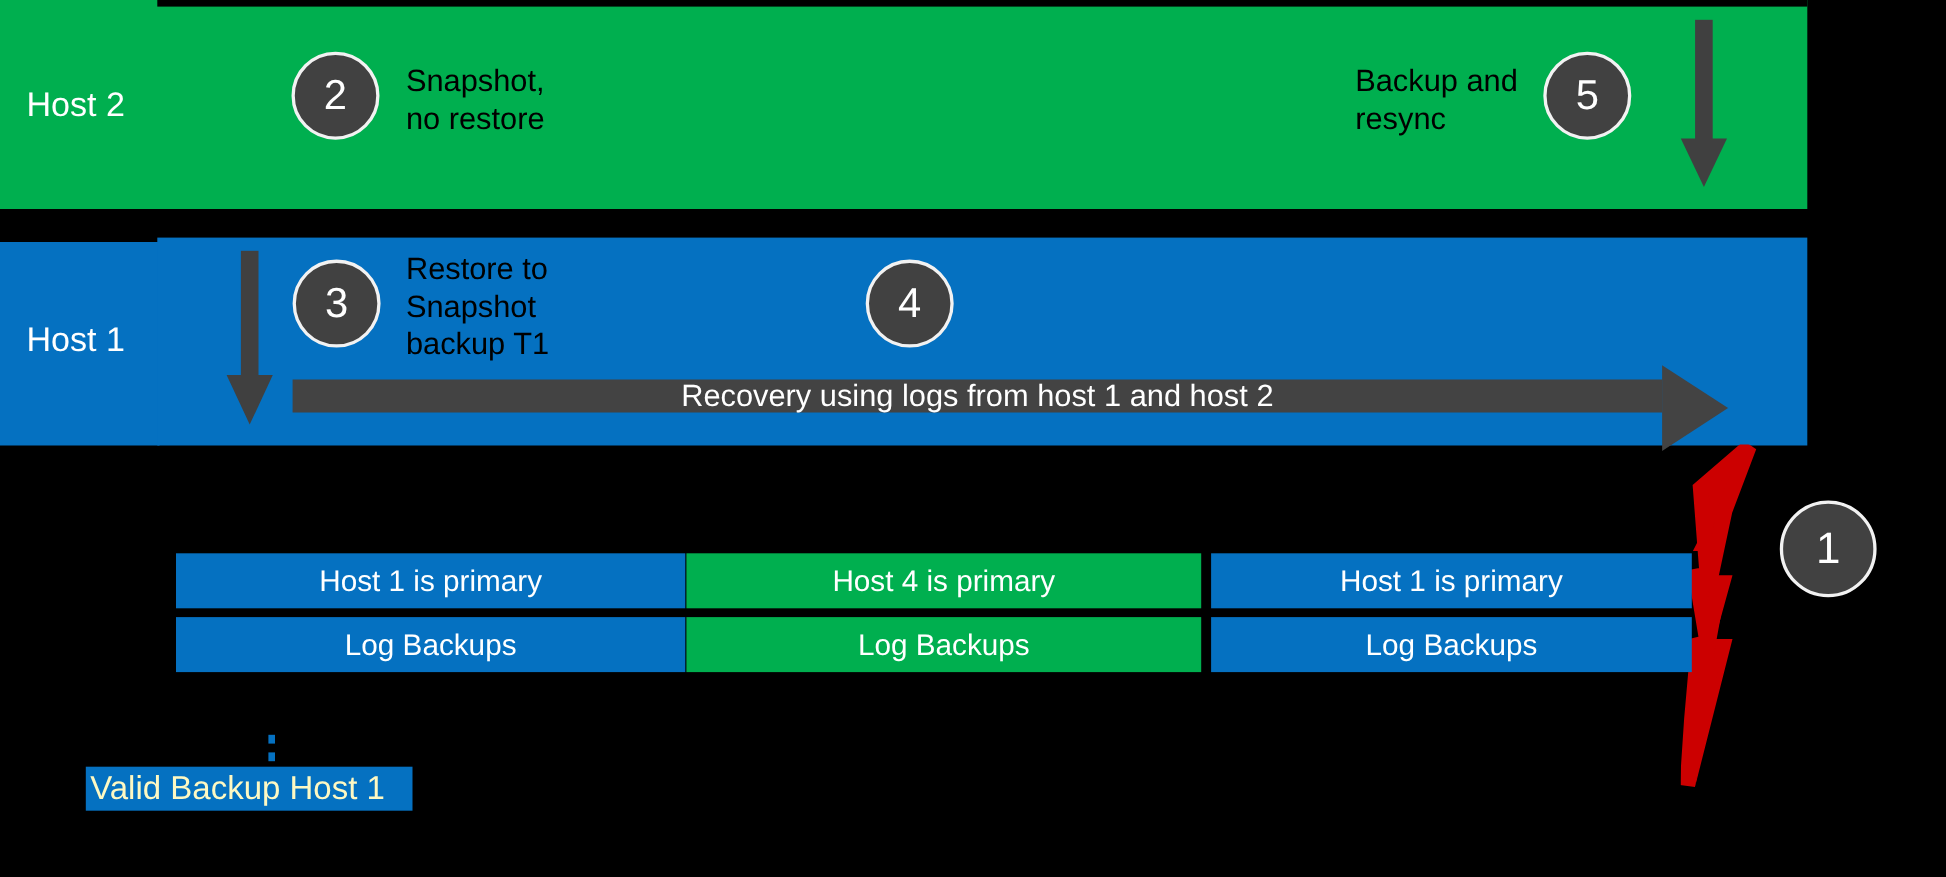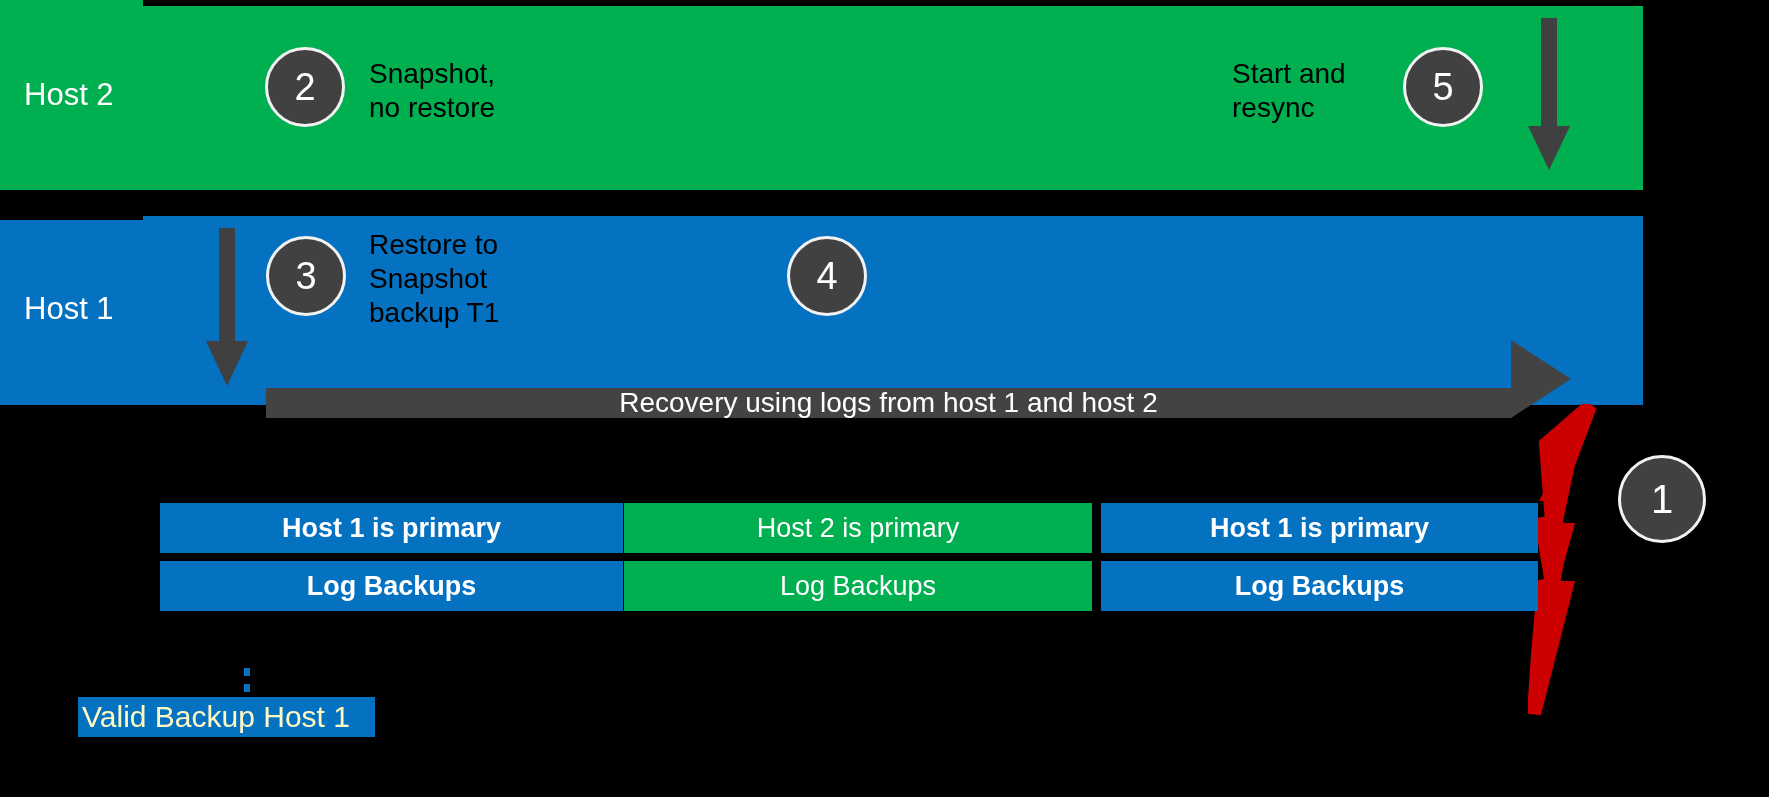--- a/index.html
+++ b/index.html
@@ -57,42 +57,42 @@
     position:absolute;left:50%;top:0;transform:translateX(-50%);
     background:#404040;
   }
   .downarrow .head{
     position:absolute;left:50%;bottom:0;transform:translateX(-50%);
     width:0;height:0;border-style:solid;
     border-color:#404040 transparent transparent transparent;
   }
 
   
-  .recovery{position:absolute;display:flex;align-items:flex-end;margin-top:21px;}
+  .recovery{position:absolute;display:flex;align-items:flex-start;}
   .recovery .body{
     background:#434343;
     display:flex;align-items:center;justify-content:center;
     flex:1 1 auto;
   }
   .recovery .body span{
     color:#ffffff;font-size:28px;line-height:30px;white-space:nowrap;
   }
   .recovery .tip{
     width:0;height:0;border-style:solid;flex:0 0 auto;
     border-color:transparent transparent transparent #434343;
   }
 
   
   .seg{
     position:absolute;
     display:flex;align-items:center;justify-content:center;
     color:#ffffff;font-size:27px;line-height:29px;white-space:nowrap;
     box-sizing:border-box;
   }
-  .seg-blue{background:#0571C1;font-weight:bold;}
+  .seg-blue{background:#0571C1;}
   .seg-green{background:#00AF4F;}
 
   
   .vb-tag{
     position:absolute;background:#0571C1;color:#fef9c3;
     font-size:30px;line-height:38px;white-space:nowrap;
     padding:0 4px;box-sizing:border-box;
     display:flex;align-items:center;
   }
   .vb-tick{position:absolute;width:5px;background:#0571C1;}
@@ -109,21 +109,21 @@
 
   <div class="abs" style="left:143px;top:0px;width:1500px;height:6px;background:#000;"></div>
 
   <div class="host-label" style="left:24px;top:78px;">Host 2</div>
 
   <div class="step" style="left:265px;top:47px;width:80px;height:80px;">2</div>
 
   <div class="caption" style="left:369px;top:57px;width:260px;">Snapshot,
 no restore</div>
 
-  <div class="caption" style="left:1232px;top:57px;width:220px;text-align:left;">Start and
+  <div class="caption" style="left:1232px;top:57px;width:220px;text-align:left;">Backup and
 resync</div>
 
   <div class="step" style="left:1403px;top:47px;width:80px;height:80px;">5</div>
 
   <div class="downarrow" style="left:1528px;top:18px;width:42px;height:152px;">
     <div class="shaft" style="width:16px;height:110px;"></div>
     <div class="head" style="border-width:44px 21px 0 21px;"></div>
   </div>
 
   <div class="band band-blue" style="left:0px;top:220px;width:145px;height:185px;"></div>
@@ -156,21 +156,21 @@
     <polygon points="58,0 16,42 40,42 16,118 45,118 29,176 45,176 11,310 30,160 13,160 36,96 9,96" fill="#CC0000"></polygon>
   </svg>
 
   <svg class="bolt" style="left:1528px;top:404px;width:80px;height:312px;" viewBox="0 0 80 312" xmlns="http://www.w3.org/2000/svg">
     <polygon points="62,2 18,40 24,118 14,120 24,180 16,182 10,250 6,310 28,200 22,196 34,130 26,126 40,60" fill="#CC0000" stroke="#CC0000" stroke-width="14" stroke-linejoin="miter"></polygon>
   </svg>
 
   <div class="step" style="left:1618px;top:455px;width:88px;height:88px;font-size:40px;">1</div>
 
   <div class="seg seg-blue" style="left:160px;top:503px;width:463px;height:50px;">Host 1 is primary</div>
-  <div class="seg seg-green" style="left:624px;top:503px;width:468px;height:50px;">Host 2 is primary</div>
+  <div class="seg seg-green" style="left:624px;top:503px;width:468px;height:50px;">Host 4 is primary</div>
   <div class="seg seg-blue" style="left:1101px;top:503px;width:437px;height:50px;">Host 1 is primary</div>
 
   <div class="seg seg-blue" style="left:160px;top:561px;width:463px;height:50px;">Log Backups</div>
   <div class="seg seg-green" style="left:624px;top:561px;width:468px;height:50px;">Log Backups</div>
   <div class="seg seg-blue" style="left:1101px;top:561px;width:437px;height:50px;">Log Backups</div>
 
   <div class="vb-tick" style="left:244px;top:668px;width:6px;height:8px;"></div>
   <div class="vb-tick" style="left:244px;top:684px;width:6px;height:8px;"></div>
 
   <div class="vb-tag" style="left:78px;top:697px;width:297px;height:40px;">Valid Backup Host 1</div>

